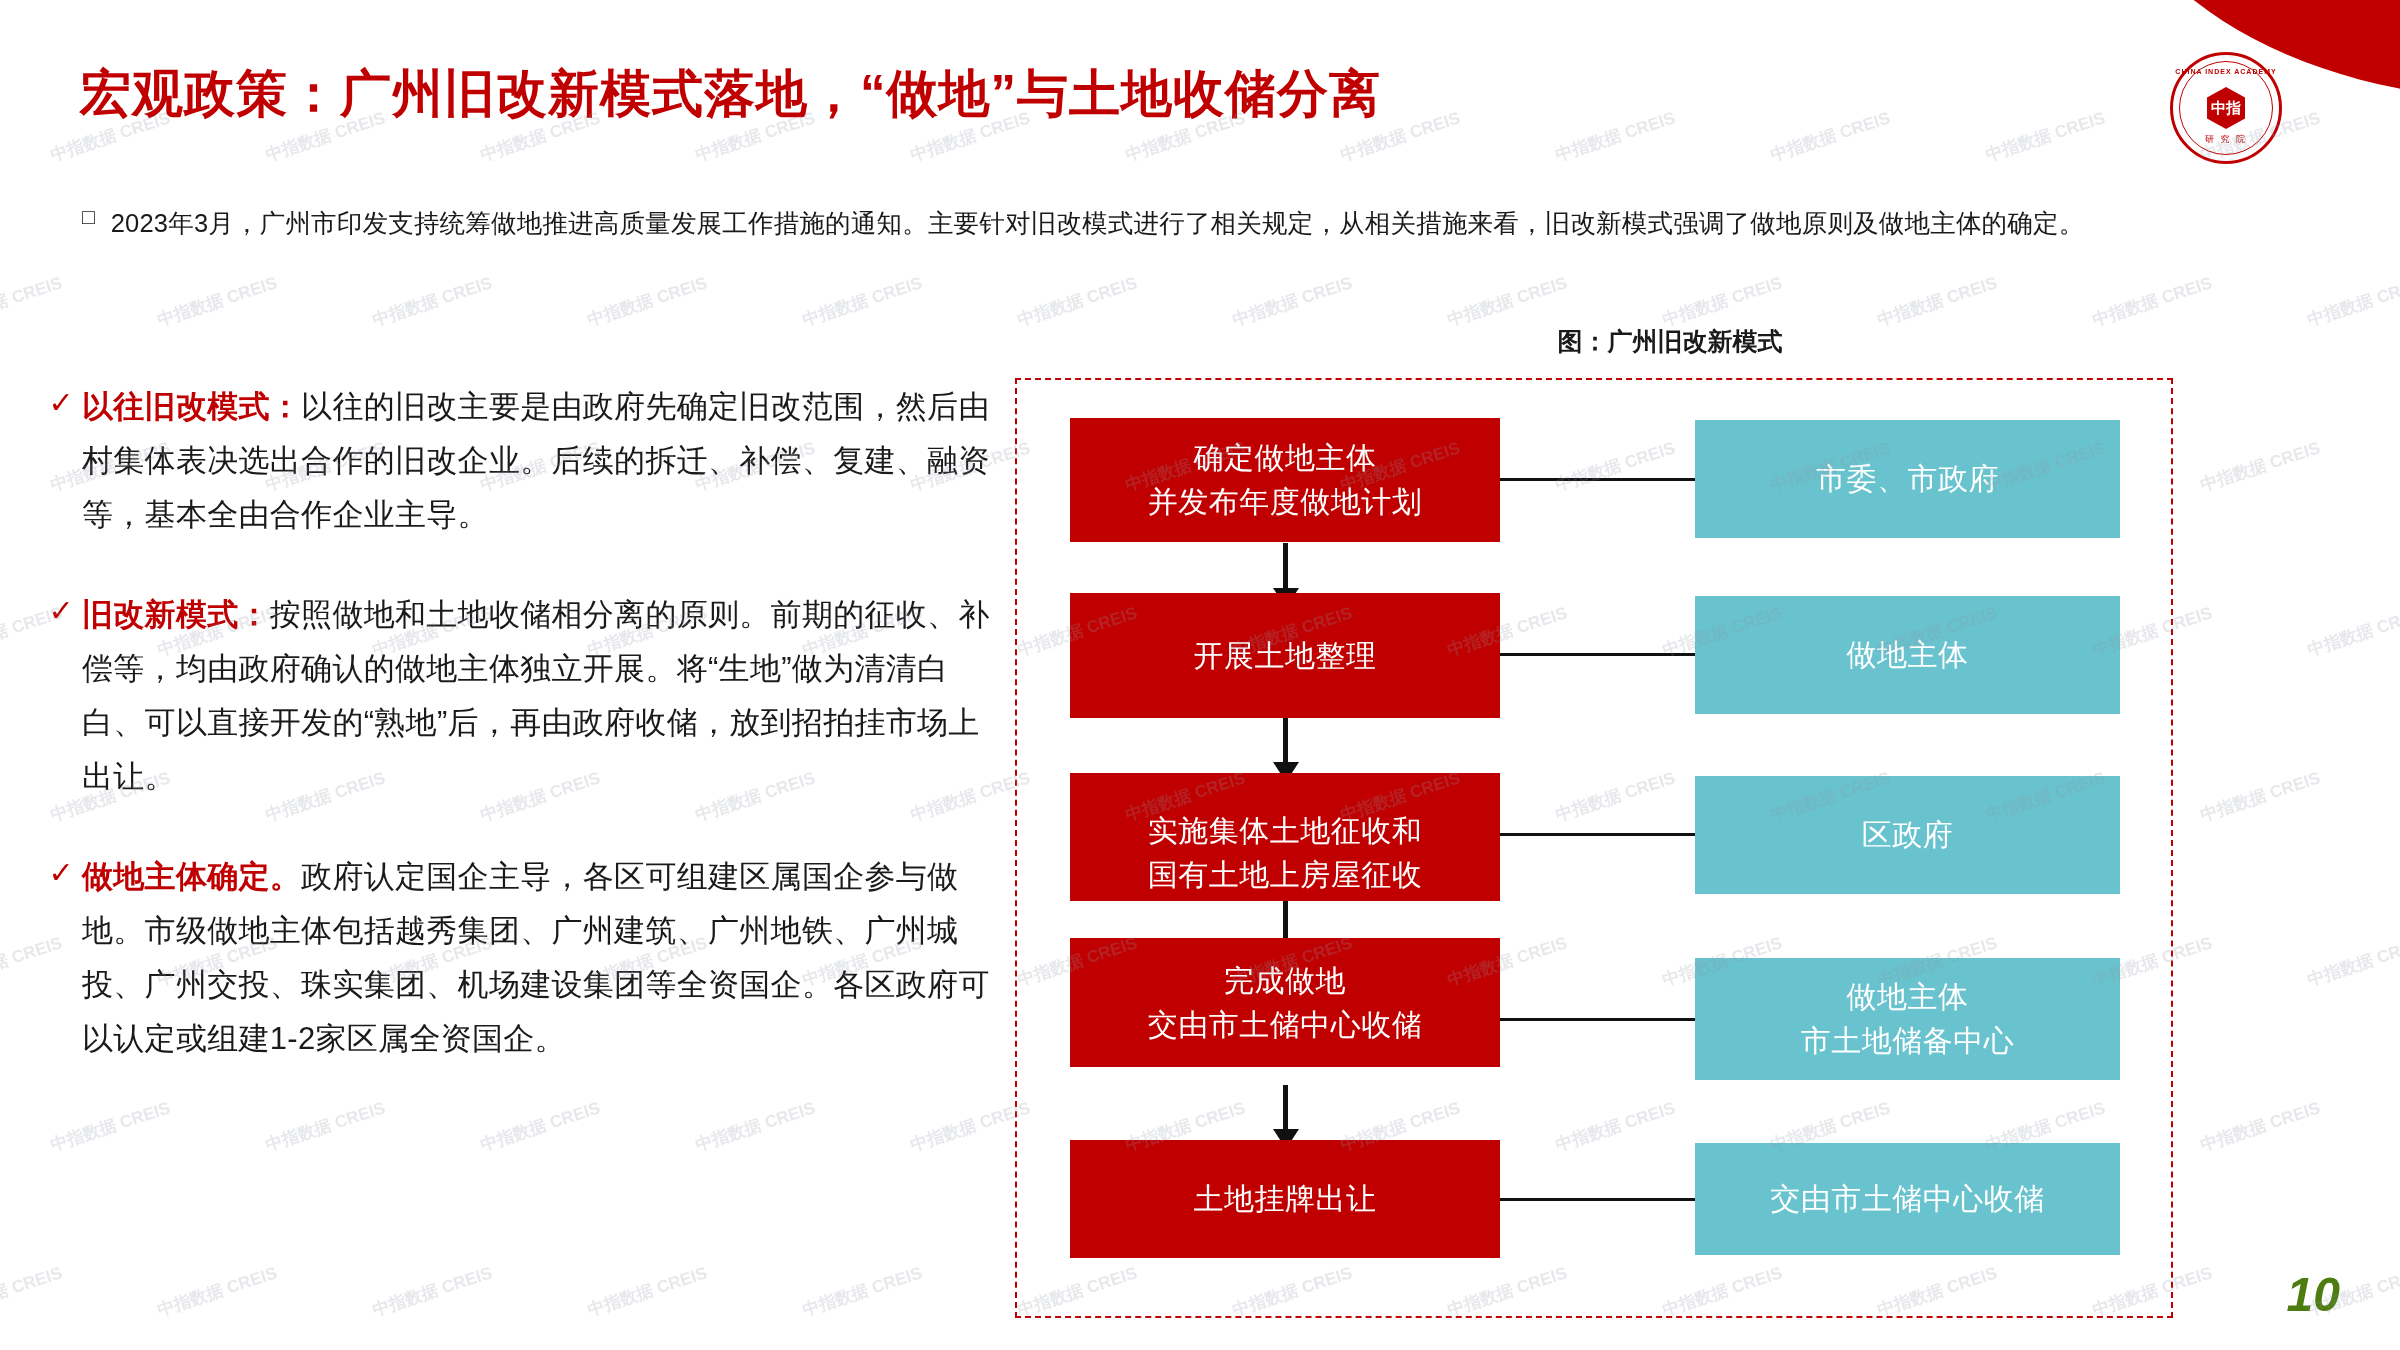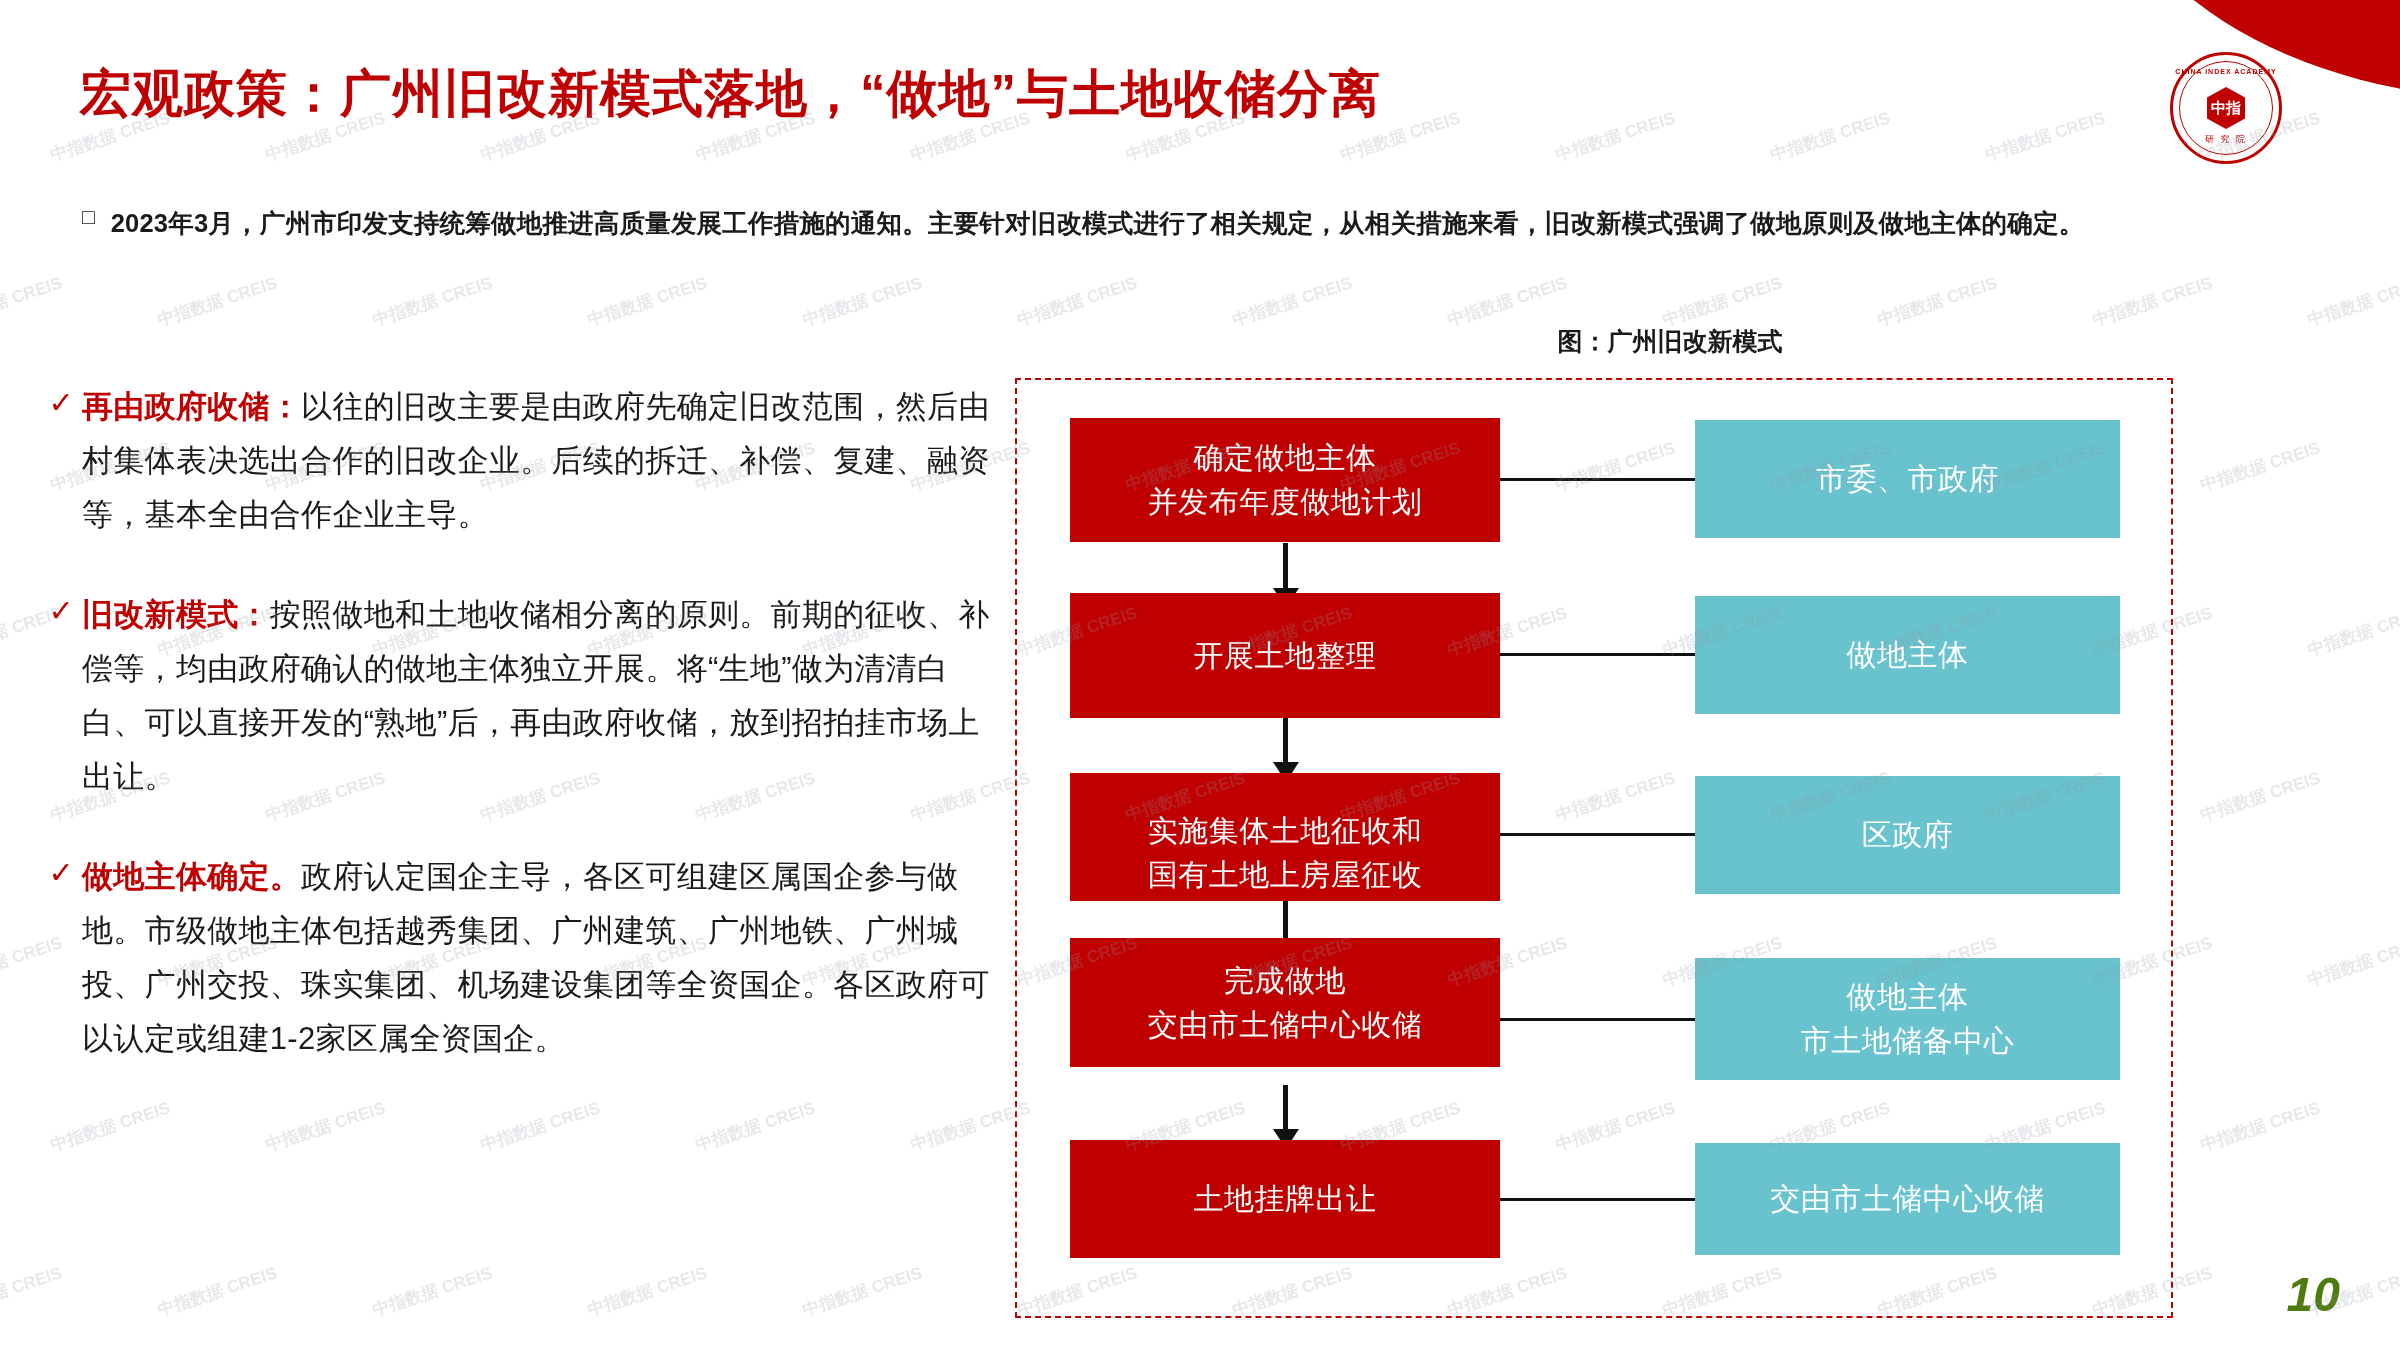--- a/index.html
+++ b/index.html
@@ -115,21 +115,21 @@
   }
   .top-note .marker {
     font-size: 21px;
     color: #222;
     margin-right: 16px;
     line-height: 34px;
     flex: 0 0 auto;
   }
   .top-note .txt {
     font-size: 25.5px;
-    font-weight: bold;
+    font-weight: normal;
     color: #1a1a1a;
     line-height: 46px;
     letter-spacing: 0.2px;
     text-align: right;
   }
 
   
   .left-col {
     position: absolute;
     top: 380px;
@@ -261,21 +261,21 @@
 
 <div class="top-note">
   <div class="marker">□</div>
   <div class="txt">2023年3月，广州市印发支持统筹做地推进高质量发展工作措施的通知。主要针对旧改模式进行了相关规定，从相关措施来看，旧改新模式强调了做地原则及做地主体的确定。</div>
 </div>
 
 <div class="left-col">
   <div class="bullet">
     <div class="check">✓</div>
     <div class="body">
-      <span class="lead">再由政府收储：</span><span>以往的旧改主要是由政府先确定旧改范围，然后由村集体表决选出合作的旧改企业。后续的拆迁、补偿、复建、融资等，基本全由合作企业主导。</span>
+      <span class="lead">以往旧改模式：</span><span>以往的旧改主要是由政府先确定旧改范围，然后由村集体表决选出合作的旧改企业。后续的拆迁、补偿、复建、融资等，基本全由合作企业主导。</span>
     </div>
   </div>
   <div class="bullet">
     <div class="check">✓</div>
     <div class="body">
       <span class="lead">旧改新模式：</span><span>按照做地和土地收储相分离的原则。前期的征收、补偿等，均由政府确认的做地主体独立开展。将“生地”做为清清白白、可以直接开发的“熟地”后，再由政府收储，放到招拍挂市场上出让。</span>
     </div>
   </div>
   <div class="bullet">
     <div class="check">✓</div>

